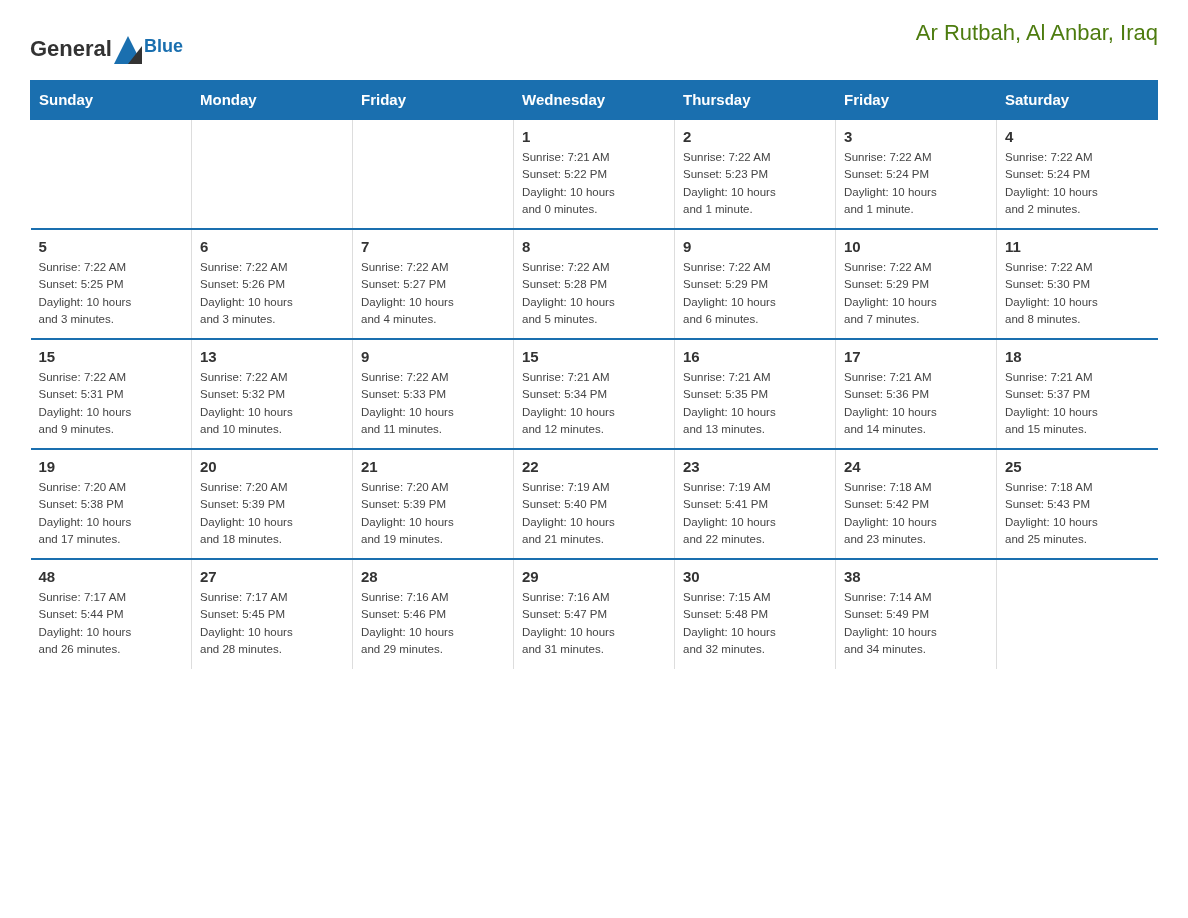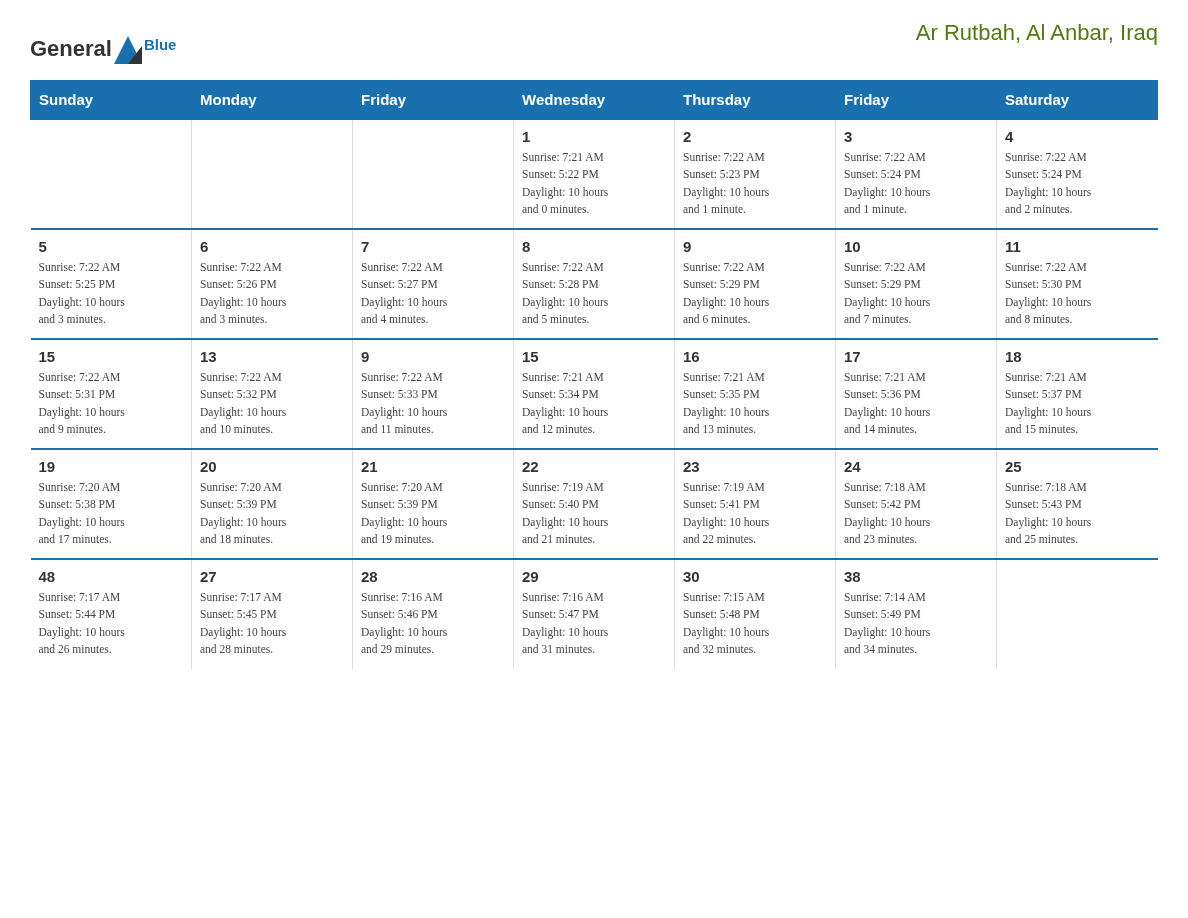--- a/index.html
+++ b/index.html
@@ -27,21 +27,21 @@
       font-size: 22px;
       font-weight: bold;
       color: #333;
     }
     .logo-icon {
       width: 28px;
       height: 28px;
       margin: 0 2px;
     }
     .logo-text-blue {
-      font-size: 15px;
+      font-size: 18px;
       font-weight: bold;
       color: #1a6faf;
     }
     .title-block {
       text-align: right;
     }
     .title-block h1 {
       font-size: 48px;
       font-weight: bold;
       color: #333;
@@ -86,21 +86,20 @@
       font-size: 15px;
       font-weight: bold;
       color: #333;
       display: block;
       margin-bottom: 4px;
     }
     .day-info {
       font-size: 11.5px;
       color: #444;
       line-height: 1.5;
-      font-family: Liberation Serif, serif;
     }
     .empty-cell {
       background: #fff;
     }
   </style>
 </head>
 <body>
 
 <div class="header">
   <div class="logo">

